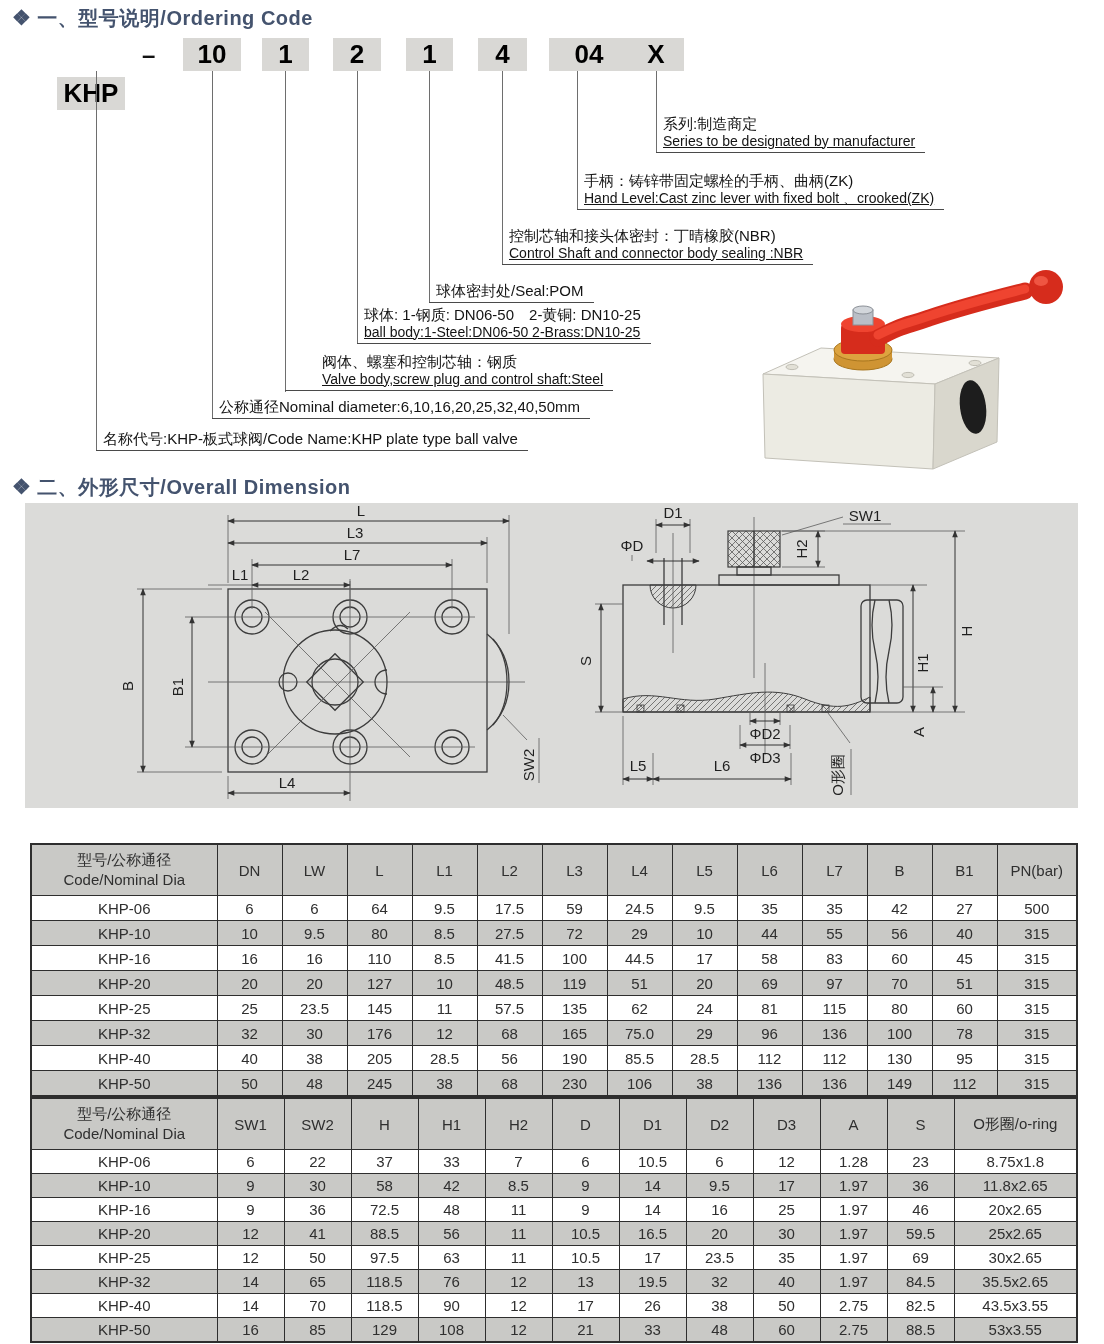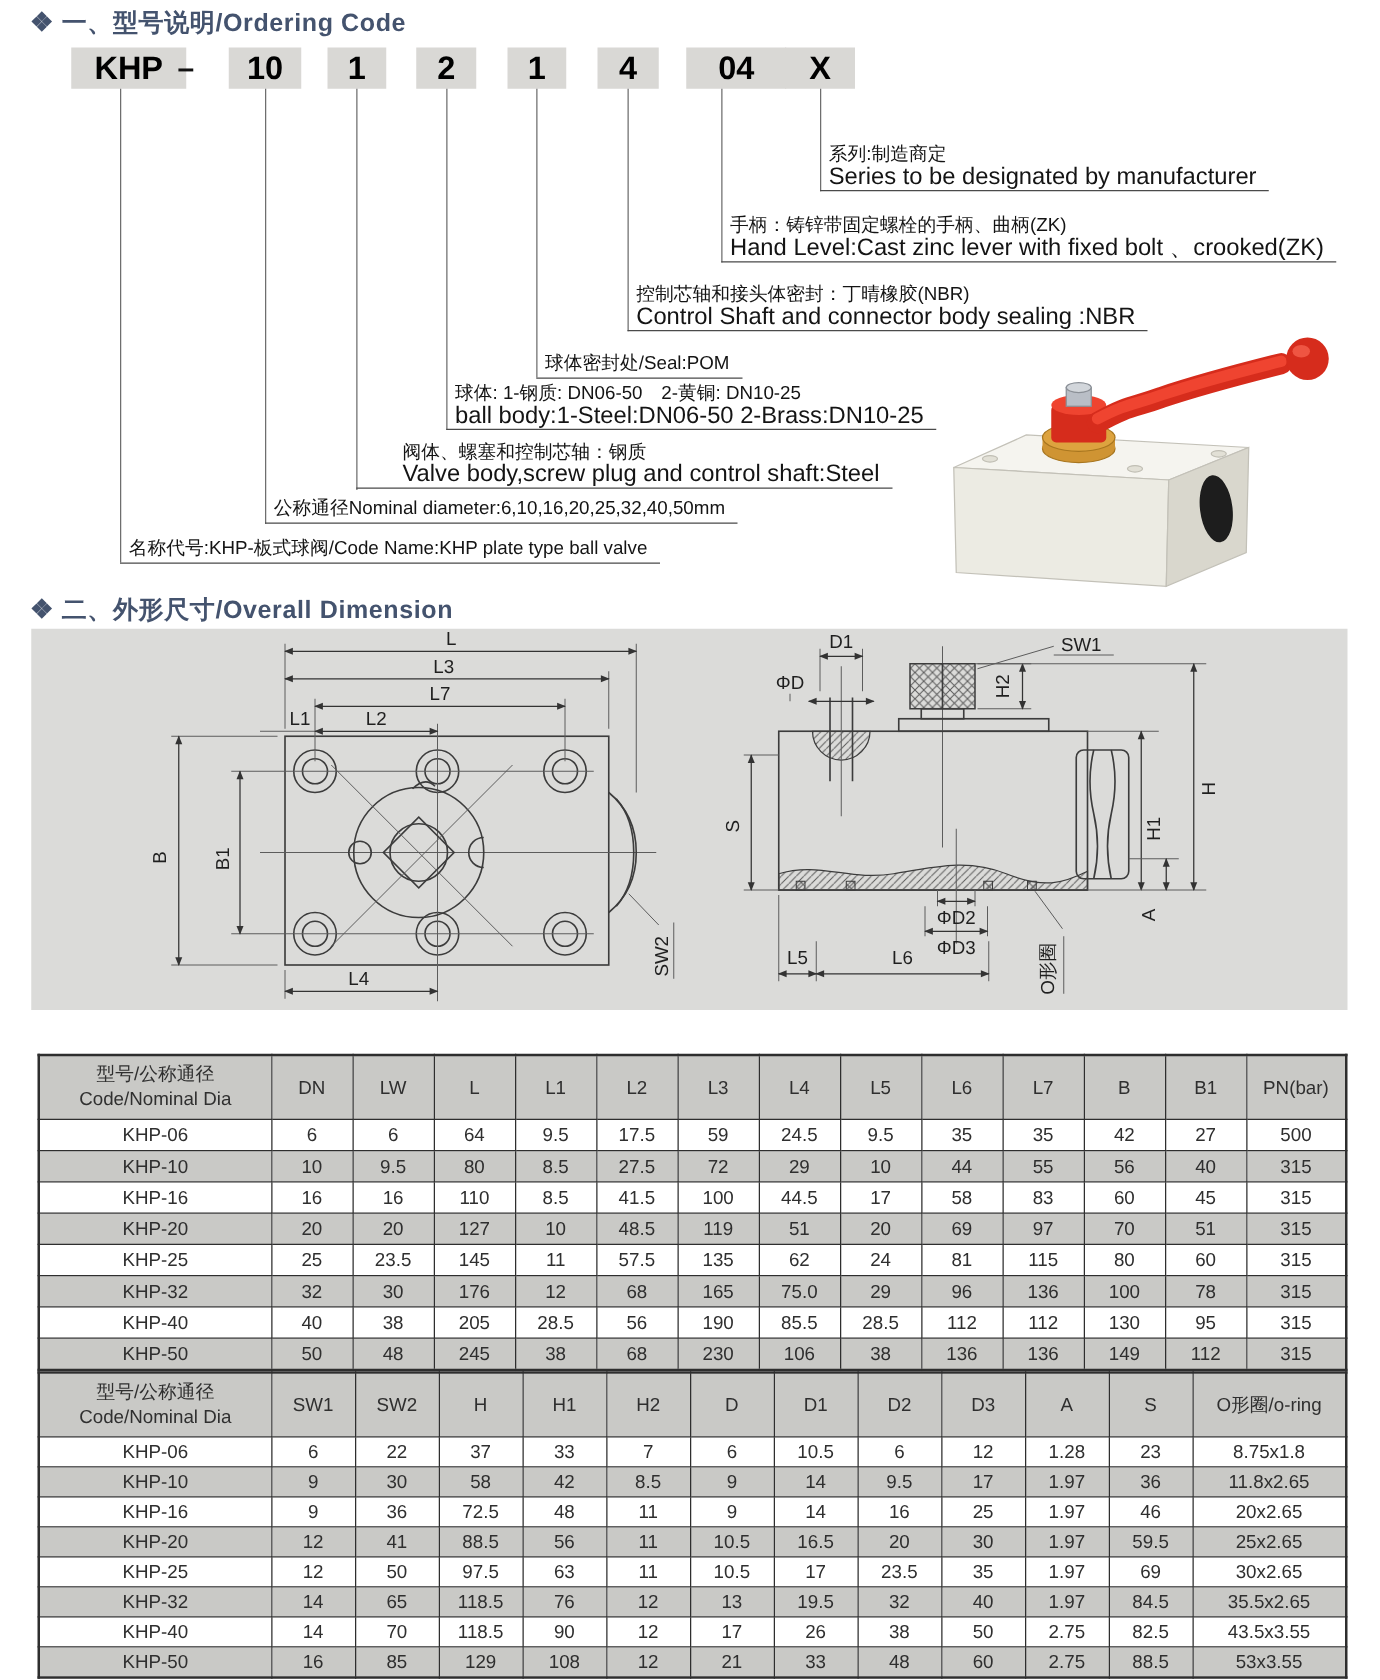--- a/index.html
+++ b/index.html
@@ -1,28 +1,28 @@
 <!DOCTYPE html>
 <html><head>
 <meta charset="utf-8">
 <style>
   html,body{margin:0;padding:0;background:#ffffff;}
   #page{position:relative;width:1104px;height:1344px;background:#ffffff;overflow:hidden;
         font-family:"Liberation Sans",sans-serif;color:#111;}
   .sec-title{position:absolute;left:12px;font-size:20px;font-weight:bold;color:#44536e;
-             letter-spacing:0.5px;white-space:nowrap;margin-left:12px;}
+             letter-spacing:0.5px;white-space:nowrap;}
   .sec-title .dicon{font-size:21px;margin-right:6px;}
   
   .code-box{position:absolute;top:38px;height:33px;background:#d9d8d5;color:#000;
             font-size:26px;font-weight:bold;text-align:center;line-height:33px;}
   .code-sep{position:absolute;top:38px;font-size:24px;font-weight:bold;line-height:33px;}
   .vline{position:absolute;width:1px;background:#6e6e6e;}
   .ann{position:absolute;border-bottom:1.5px solid #4a4a4a;padding:0 10px 2px 7px;
        font-size:15px;line-height:17.5px;color:#141414;white-space:nowrap;}
-  .ann .en{font-size:19px;}
+  .ann .en{font-size:14px;text-decoration:underline;}
   
   #panel{position:absolute;left:25px;top:503px;width:1053px;height:305px;background:#dbdbd9;}
   
   .tblwrap{position:absolute;left:30px;width:1046px;}
   table.spec{border-collapse:collapse;table-layout:fixed;width:1046px;background:#fff;}
   table.spec th,table.spec td{border:1px solid #2e2e2e;text-align:center;color:#2f2f2f;
        font-size:15px;padding:0;overflow:hidden;white-space:nowrap;}
   table.spec th{background:#c9c9c6;font-weight:normal;height:50px;}
   table.spec th div{line-height:20px;}
   table.spec tr.alt td{background:#c9c9c6;}
@@ -33,21 +33,21 @@
 </style>
 </head>
 <body>
 
 <div id="page">
 
   <div class="sec-title" style="top:5px;">
     <span class="dicon">❖</span><span>一、型号说明/Ordering Code</span>
   </div>
 
-  <div class="code-box" style="left:57px;width:92px;">KHP</div>
+  <div class="code-box" style="left:57px;width:68px;margin-top:39px;">KHP</div>
   <div class="code-sep" style="left:142px;">–</div>
   <div class="code-box" style="left:183px;width:58px;">10</div>
   <div class="code-box" style="left:262px;width:47px;">1</div>
   <div class="code-box" style="left:333px;width:48px;">2</div>
   <div class="code-box" style="left:406px;width:47px;">1</div>
   <div class="code-box" style="left:478px;width:49px;">4</div>
   <div class="code-box" style="left:549px;width:80px;">04</div>
   <div class="code-box" style="left:628px;width:56px;">X</div>
 
   <div class="vline" style="left:96px; top:71px;height:379px;"></div>

